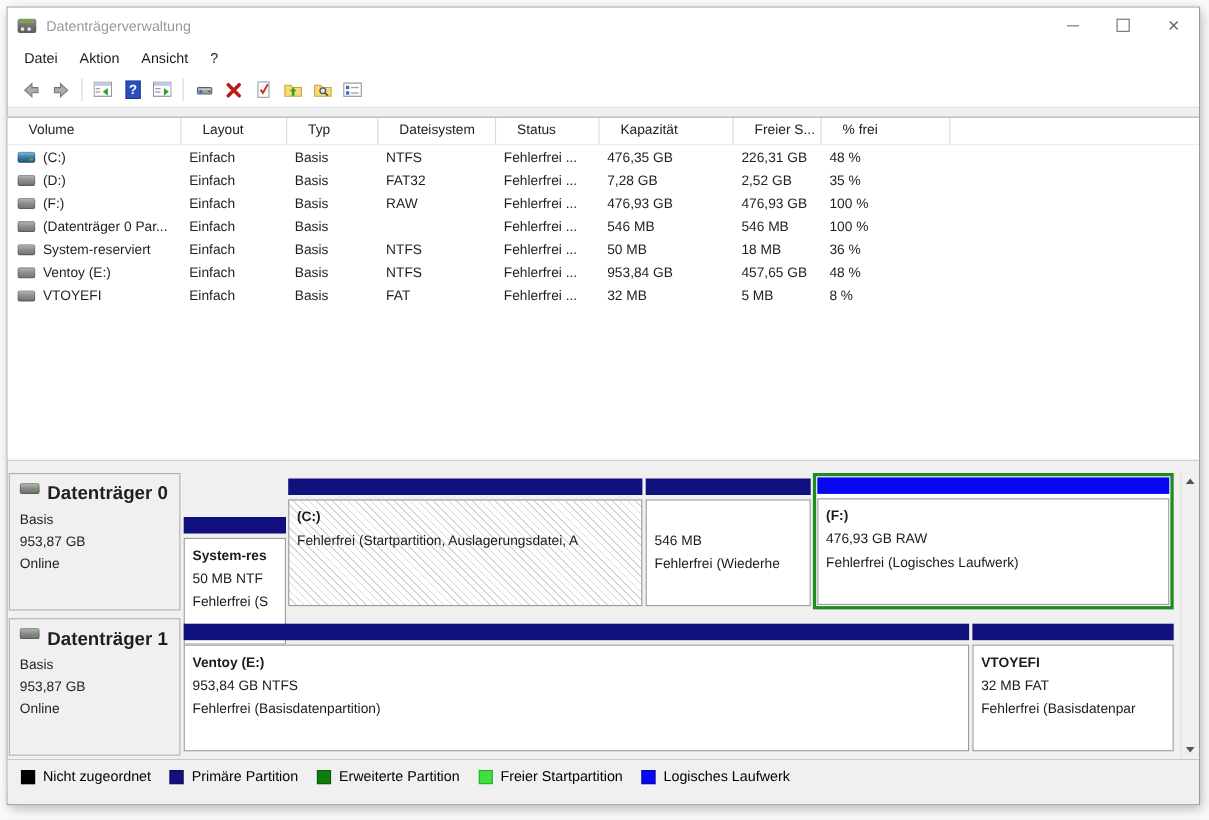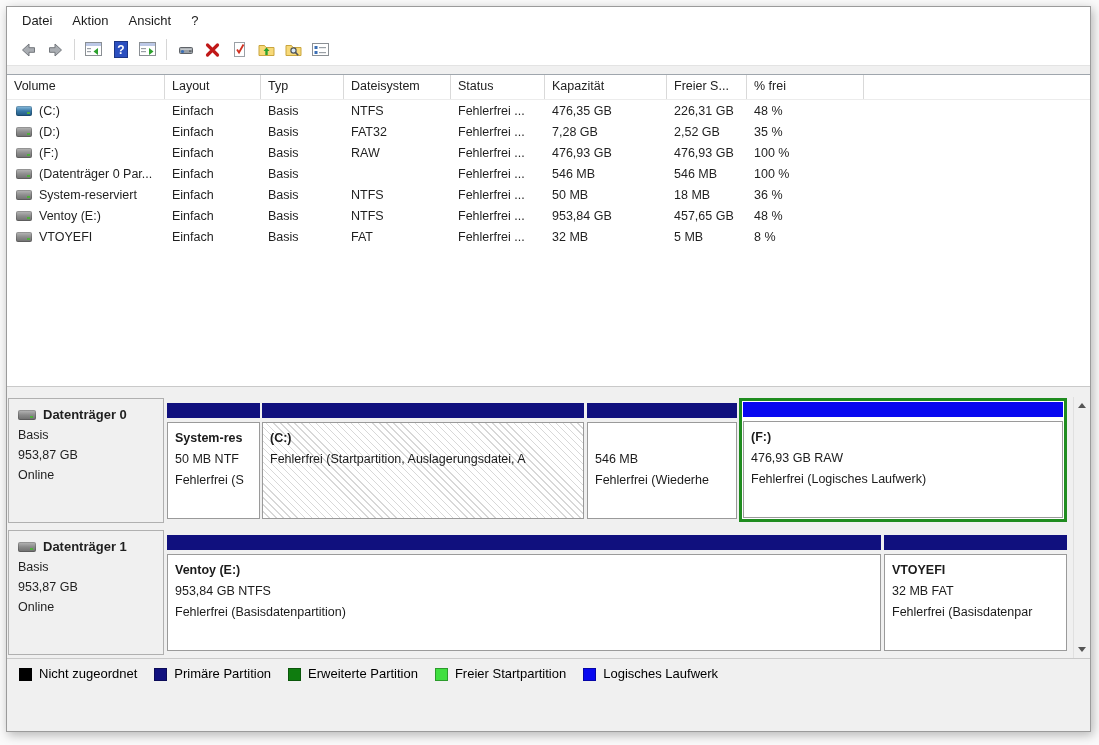--- a/index.html
+++ b/index.html
@@ -37,38 +37,38 @@
   .toolbar{height:31px;flex:none;display:flex;align-items:center;background:#fff;padding-left:8px}
   .tbtn{width:27px;height:25px;display:flex;align-items:center;justify-content:center;flex:none}
   .tsep{width:1px;height:21px;background:#d6d6d6;margin:0 5px;flex:none}
   
   .main{flex:1;position:relative;background:#f0f0f0;border-top:1px solid #e3e3e3}
   
   .list{position:absolute;left:0;top:8px;width:100%;height:313px;background:#fff;
     border-top:1px solid #9fa6ad;border-bottom:1px solid #c9c9c9;box-sizing:border-box;overflow:hidden}
   .lheader{display:flex;height:24px;background:#fff;border-bottom:1px solid #ececec;
     font-size:12.5px;color:#222}
-  .hcell{border-right:1px solid #d9d9d9;padding:4px 0 0 7px;box-sizing:border-box;
+  .hcell{border-right:1px solid #d9d9d9;padding:4px 0 0 19px;box-sizing:border-box;
     white-space:nowrap;overflow:hidden}
   .hfill{flex:1}
   .c0{width:158px}.c1{width:96px}.c2{width:83px}.c3{width:107px}
   .c4{width:94px}.c5{width:122px}.c6{width:80px}.c7{width:117px}
   .lrow{display:flex;height:21px;align-items:center;font-size:12.5px;color:#1f1f1f}
   .lcell{padding-left:7px;box-sizing:border-box;white-space:nowrap;overflow:hidden}
   .vol-cell{display:flex;align-items:center;gap:7px}
   .vicon{width:16px;height:10px;border-radius:2px;flex:none;position:relative;margin-left:2px;
     background:linear-gradient(#b9b9b9,#8d8d8d 50%,#6f6f6f);box-shadow:inset 0 0 0 1px rgba(0,0,0,.18)}
   .vicon::after{content:"";position:absolute;right:2px;bottom:2px;width:3px;height:2px;background:#4fae3c}
   .vicon.blue{background:linear-gradient(#8fc1e2,#3a7aa8 50%,#1f5680)}
   
   .disk-area{position:absolute;left:0;top:331px;right:17px}
   .disk-row{height:129px;margin-bottom:3px;position:relative}
   .disk-info{position:absolute;left:1px;top:1px;width:156px;height:125px;box-sizing:border-box;
     border:1px solid #b0b0b0;background:#f0f0f0;padding:8px 0 0 9px;font-size:12.5px;color:#1f1f1f}
-  .di-head{display:flex;align-items:center;gap:7px;font-weight:bold;font-size:13px}
+  .di-head{display:flex;gap:7px;font-weight:bold;font-size:17px}
   .drive-icon{width:18px;height:10px;border-radius:2px;flex:none;position:relative;
     background:linear-gradient(#b9b9b9,#8a8a8a 50%,#6d6d6d);box-shadow:inset 0 0 0 1px rgba(0,0,0,.18)}
   .drive-icon::after{content:"";position:absolute;right:3px;bottom:2px;width:3px;height:2px;background:#4fae3c}
   .di-line{margin-top:6px;line-height:14px}
   .pblock{position:absolute;top:6px;height:116px;display:flex;flex-direction:column;box-sizing:border-box}
   .pblock.selected{top:1px;height:124px;border:3px solid #1f8c1f;padding:1px;background:#fff}
   .pbar{height:15px;flex:none;margin-bottom:4px}
   .pbody{flex:1;border:1px solid #9a9a9a;background:#fff;box-sizing:border-box;
     padding:5px 0 0 7px;overflow:hidden;white-space:nowrap;font-size:12.5px;color:#1b1b1b}
   .pbody .bl{line-height:21px;height:21px}
@@ -85,20 +85,35 @@
     border-top:1px solid #c9c9c9;display:flex;align-items:center;padding-left:12px;gap:17px;
     font-size:13px;color:#000;box-sizing:border-box}
   .legend-item{display:flex;align-items:flex-end;gap:7px;white-space:nowrap}
   .legend-swatch{width:13px;height:13px;flex:none;box-shadow:inset 0 0 0 1px rgba(0,0,0,.3)}
 </style>
 </head>
 <body>
 
 <div class="window">
 
+  <div class="titlebar">
+    <span class="app-icon"></span>
+    <span class="title-text">Datenträgerverwaltung</span>
+    <div class="win-controls">
+      <div class="win-btn">
+          <span class="glyph-min"></span>
+        </div>
+      <div class="win-btn">
+          <span class="glyph-max"></span>
+        </div>
+      <div class="win-btn">
+          <span class="glyph-close">✕</span>
+        </div>
+    </div>
+  </div>
 
   <div class="menubar">
       <span class="menu-item">Datei</span>
       <span class="menu-item">Aktion</span>
       <span class="menu-item">Ansicht</span>
       <span class="menu-item">?</span>
     </div>
 
   <div class="toolbar">
     <div class="tbtn">
@@ -293,21 +308,21 @@
         <div class="disk-row">
           <div class="disk-info">
             <div class="di-head">
               <span class="drive-icon"></span>
               <span>Datenträger 0</span>
             </div>
             <div class="di-line">Basis</div>
             <div class="di-line">953,87 GB</div>
             <div class="di-line">Online</div>
           </div>
-          <div class="pblock" style="left: 160px; width: 93px;">
+          <div class="pblock" style="left: 160px; width: 93px; margin-top: 35px;">
             <div class="pbar" style="background: rgb(16, 16, 126);"></div>
             <div class="pbody">
               <div class="bl bl1">System-res</div>
               <div class="bl">50 MB NTF</div>
               <div class="bl">Fehlerfrei (S</div>
             </div>
           </div>
           <div class="pblock" style="left: 255px; width: 322px;">
             <div class="pbar" style="background: rgb(16, 16, 126);"></div>
             <div class="pbody hatch">

